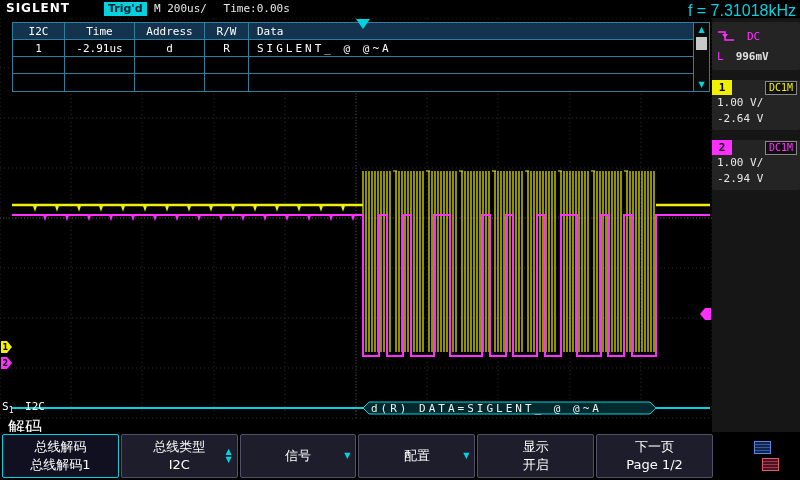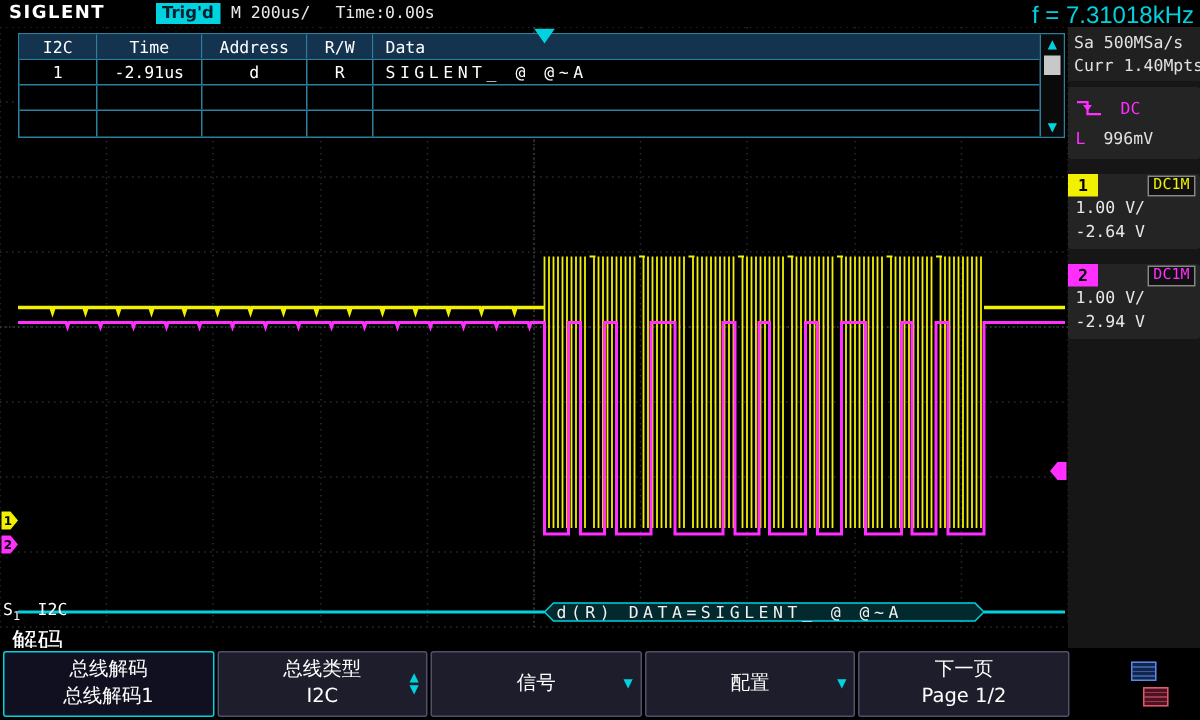--- a/index.html
+++ b/index.html
@@ -64,21 +64,21 @@
   .sidebar{position:absolute;left:712px;top:18px;width:88px;height:414px;background:#161616;z-index:3;
            font-family:"DejaVu Sans Mono",monospace;}
   .acq{padding:3px 4px;background:#202020;}
   .acq div{color:#e0e0e0;font-size:11px;line-height:15px;white-space:nowrap;}
   .trigsec{margin-top:4px;background:#242424;padding:4px 5px;border-radius:2px;}
   .trigrow{display:flex;align-items:center;height:20px;}
   .m-pink{color:var(--ch2,#ff2fff);font-size:11px;}
   .src-badge{margin-left:12px;background:var(--ch2,#ff2fff);color:#000;font-size:10px;font-weight:bold;
              padding:0 3px;line-height:13px;border-radius:1px;}
   .gap12{margin-left:12px;}
-  .lvl-val{color:#e0e0e0;font-size:11px;margin-left:12px;}
+  .lvl-val{color:#e0e0e0;font-size:11px;margin-left:12px;font-weight:bold;}
   .chbox{margin-top:10px;background:#242424;border-radius:2px;padding-bottom:3px;cursor:pointer;}
   .chhead{display:flex;align-items:center;height:15px;}
   .chbadge{width:20px;text-align:center;color:#000;font-weight:bold;font-size:11px;line-height:15px;}
   .chbox1 .chbadge{background:var(--ch1,#f0f000);}
   .chbox2 .chbadge{background:var(--ch2,#ff2fff);}
   .chcoup{margin-left:auto;margin-right:3px;border:1px solid #888;font-size:10px;line-height:12px;
           padding:0 3px;background:#101010;}
   .chbox1 .chcoup{color:var(--ch1,#f0f000);}
   .chbox2 .chcoup{color:var(--ch2,#ff2fff);}
   .chline{color:#e8e8e8;font-size:11px;padding-left:5px;line-height:16px;}
@@ -172,24 +172,20 @@
     </div>
   </div>
 
   <div class="buslabel">
     <span>S</span><sub>1</sub>
     <span class="bustype">I2C</span>
   </div>
   <div class="declabel">解码</div>
 
   <div class="sidebar">
-    <div class="acq">
-      <div>Sa 500MSa/s</div>
-      <div>Curr 1.40Mpts</div>
-    </div>
     <div class="trigsec">
       <div class="trigrow">
         <svg width="18" height="14" viewBox="0 0 18 14">
           <path d="M1 3 H8 V11 H17" class="st-ch2" stroke-width="1.5"></path>
           <polygon points="5,5 11,5 8,9" class="f-ch2"></polygon>
         </svg>
         <span class="m-pink gap12">DC</span>
       </div>
       <div class="trigrow">
         <span class="m-pink">L</span>
@@ -227,20 +223,24 @@
       </div>
       <div class="mbtn">
         <span>信号</span>
         <span class="arrow">▼</span>
       </div>
       <div class="mbtn">
         <span>配置</span>
         <span class="arrow">▼</span>
       </div>
       <div class="mbtn">
+        <span>显示</span>
+        <span>开启</span>
+      </div>
+      <div class="mbtn">
         <span>下一页</span>
         <span>Page 1/2</span>
       </div>
     </div>
     <div class="micon">
       <div class="micon-blue"></div>
       <div class="micon-red"></div>
     </div>
   </div>
 

